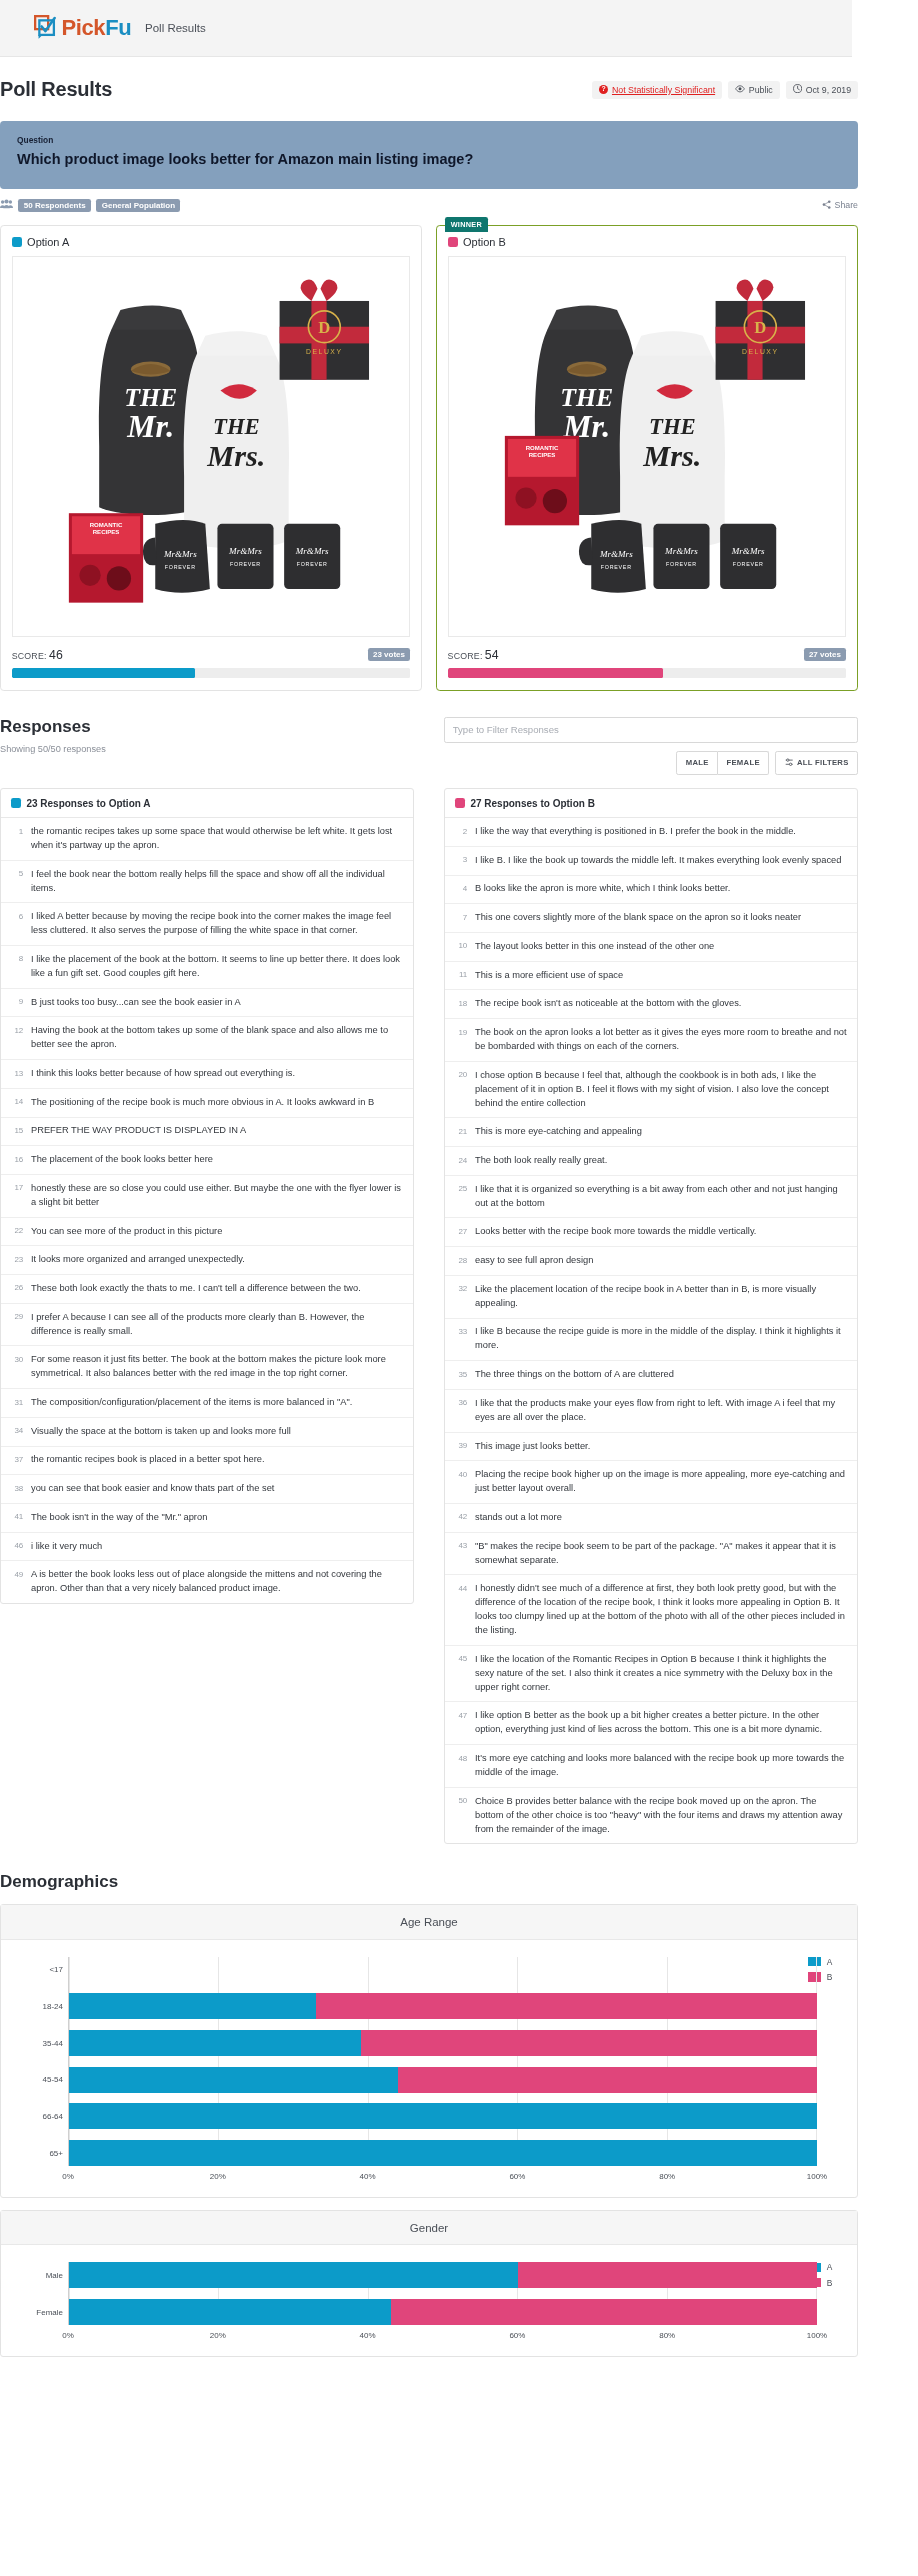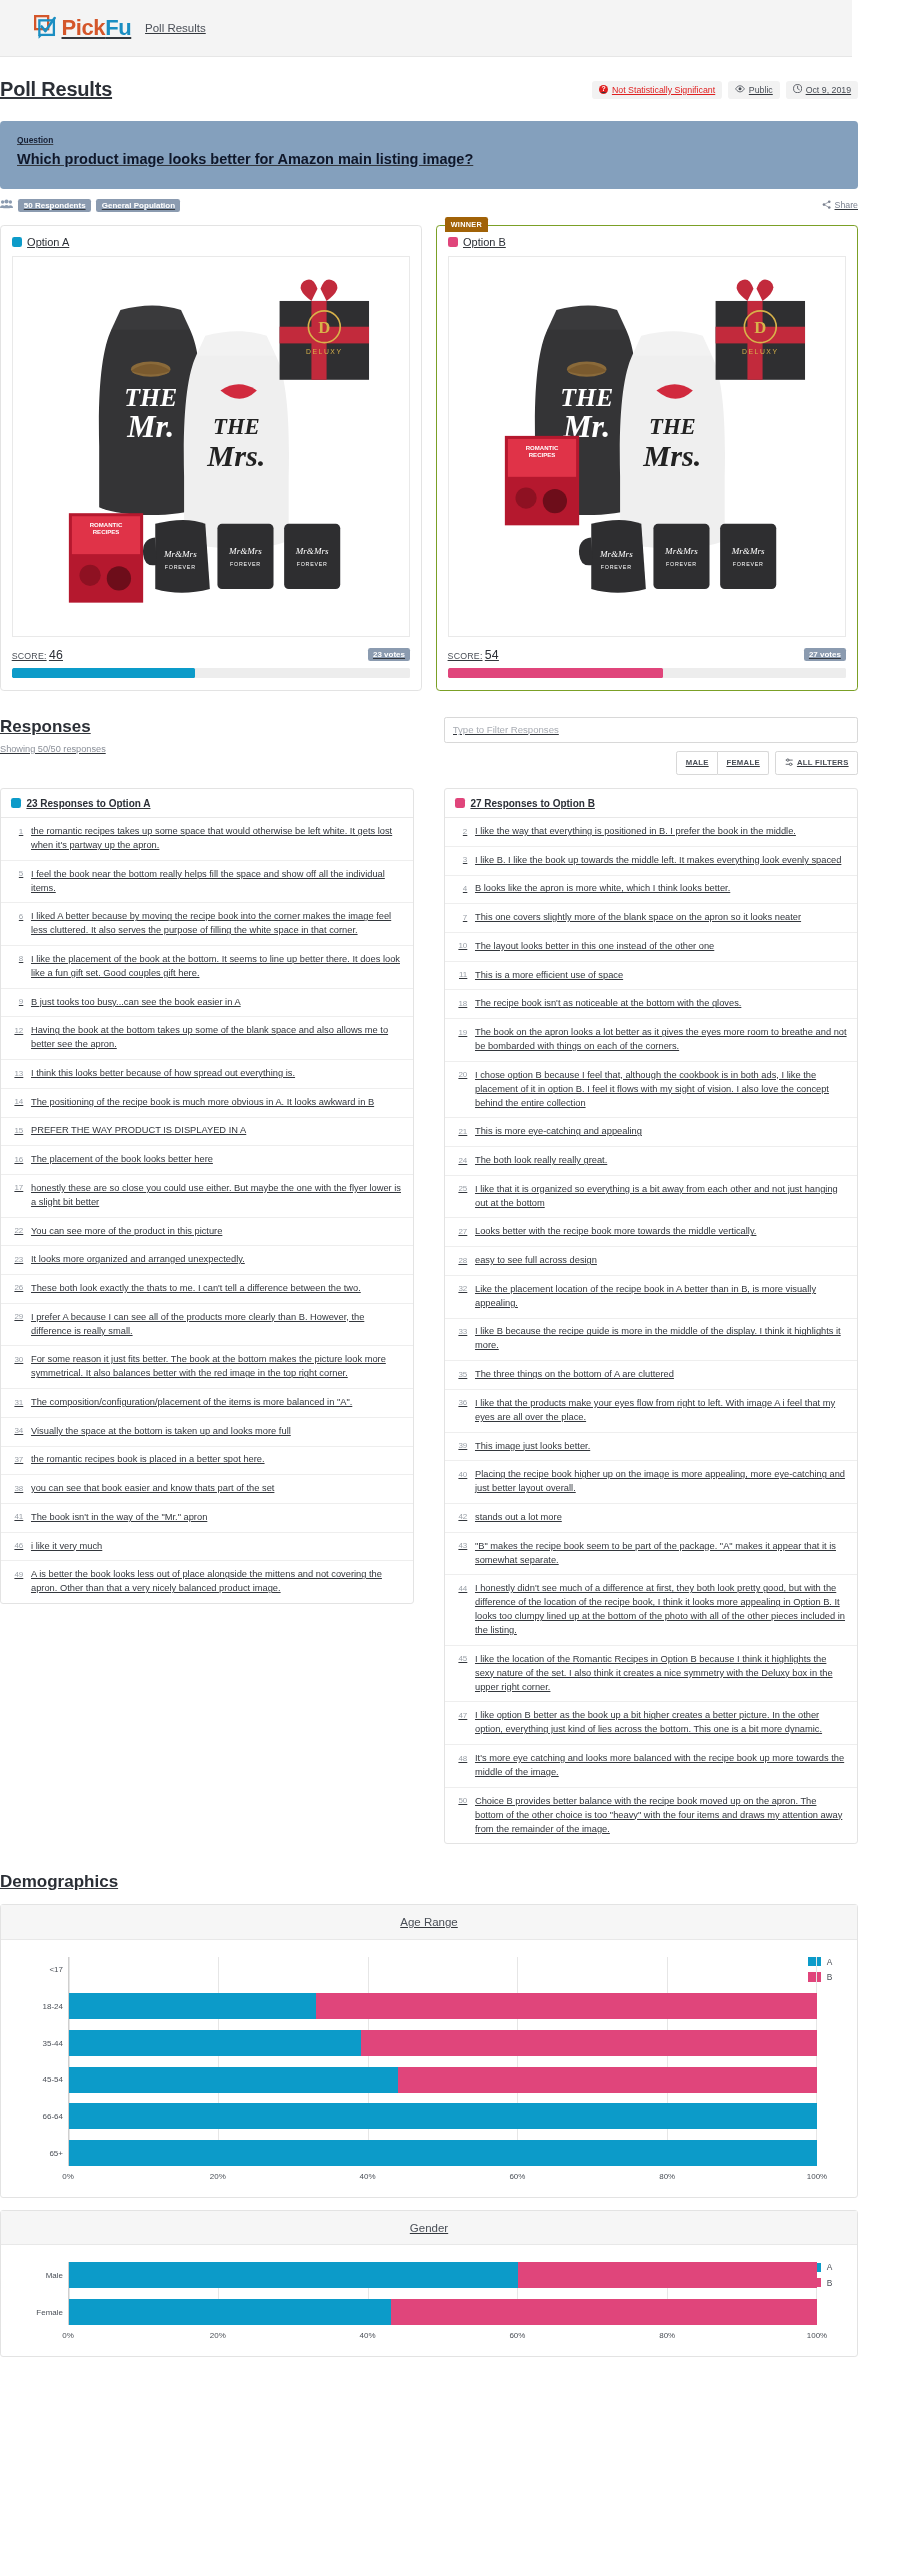--- a/index.html
+++ b/index.html
@@ -3,21 +3,21 @@
 <meta charset="utf-8">
 <style>
   * { box-sizing: border-box; margin: 0; padding: 0; }
   html, body {
     width: 919px;
     background: #fff;
     font-family: "Liberation Sans", "DejaVu Sans", sans-serif;
     color: #33373d;
     -webkit-font-smoothing: antialiased;
   }
-  .page { width: 852px; position: relative; text-decoration: underline; }
+  .page { width: 852px; position: relative; }
 
   
   .topbar {
     height: 57px;
     background: #f4f4f4;
     border-bottom: 0.8px solid #e6e6e6;
     display: flex;
     align-items: center;
     padding: 0 34px;
     gap: 13.8px;
@@ -72,21 +72,21 @@
 
   
   .options { display: flex; gap: 13.8px; margin-top: 12.3px; }
   .option-card {
     flex: 1; border: 0.8px solid #e3e3e3; border-radius: 3.8px; background: #fff;
     position: relative; padding: 10.7px 10.7px 12.3px 10.7px;
   }
   .option-card.winner { border: 1.5px solid #7ba026; }
   .winner-flag {
     position: absolute; top: -8.4px; left: 7.7px;
-    background: #a16207; color: #fff; font-size: 7.3px; font-weight: bold;
+    background: #0f766e; color: #fff; font-size: 7.3px; font-weight: bold;
     padding: 3.1px 6.1px; border-radius: 2.3px 2.3px 0 0; letter-spacing: 0.3px;
   }
   .option-head { display: flex; align-items: center; gap: 5.4px; margin-bottom: 7.7px; }
   .swatch { width: 10px; height: 10px; border-radius: 2.3px; display: inline-block; }
   .option-name { font-size: 11px; color: #2b2f36; }
 
   .img-frame {
     border: 0.8px solid #e9e9e9; background: #fff; height: 381px;
     display: flex; align-items: center; justify-content: center; overflow: hidden;
     position: relative;
@@ -554,21 +554,21 @@
             <div class="resp-row">
               <div class="resp-num">25</div>
               <div class="resp-text">I like that it is organized so everything is a bit away from each other and not just hanging out at the bottom</div>
             </div>
             <div class="resp-row">
               <div class="resp-num">27</div>
               <div class="resp-text">Looks better with the recipe book more towards the middle vertically.</div>
             </div>
             <div class="resp-row">
               <div class="resp-num">28</div>
-              <div class="resp-text">easy to see full across design</div>
+              <div class="resp-text">easy to see full apron design</div>
             </div>
             <div class="resp-row">
               <div class="resp-num">32</div>
               <div class="resp-text">Like the placement location of the recipe book in A better than in B, is more visually appealing.</div>
             </div>
             <div class="resp-row">
               <div class="resp-num">33</div>
               <div class="resp-text">I like B because the recipe guide is more in the middle of the display. I think it highlights it more.</div>
             </div>
             <div class="resp-row">

